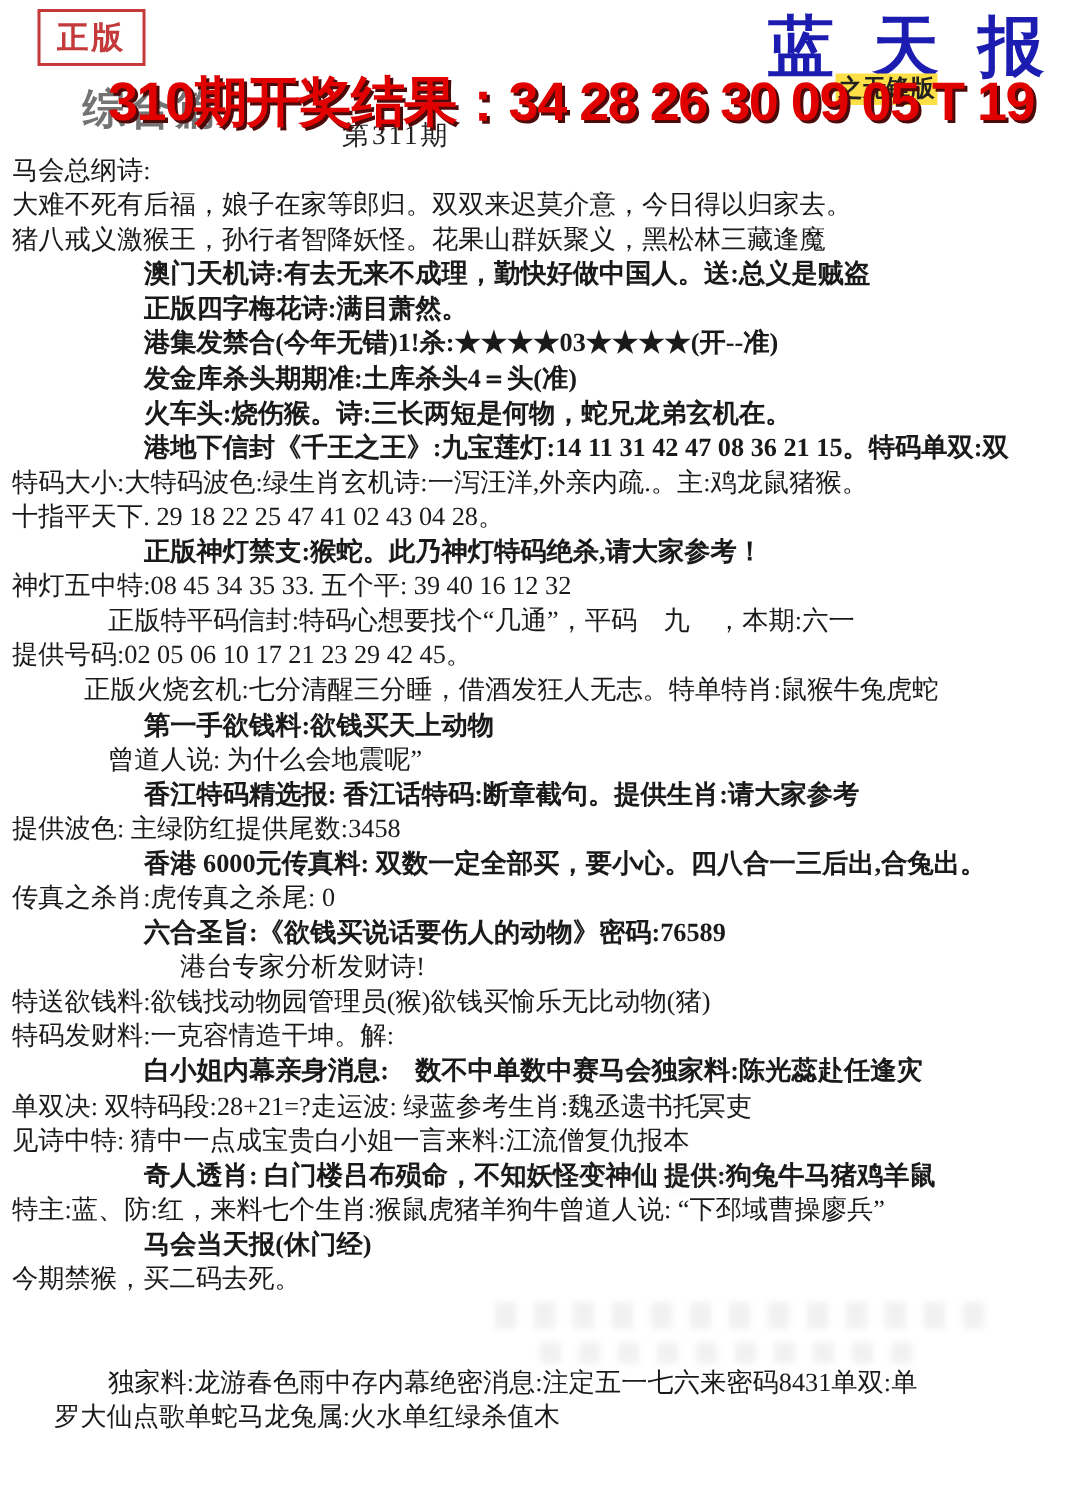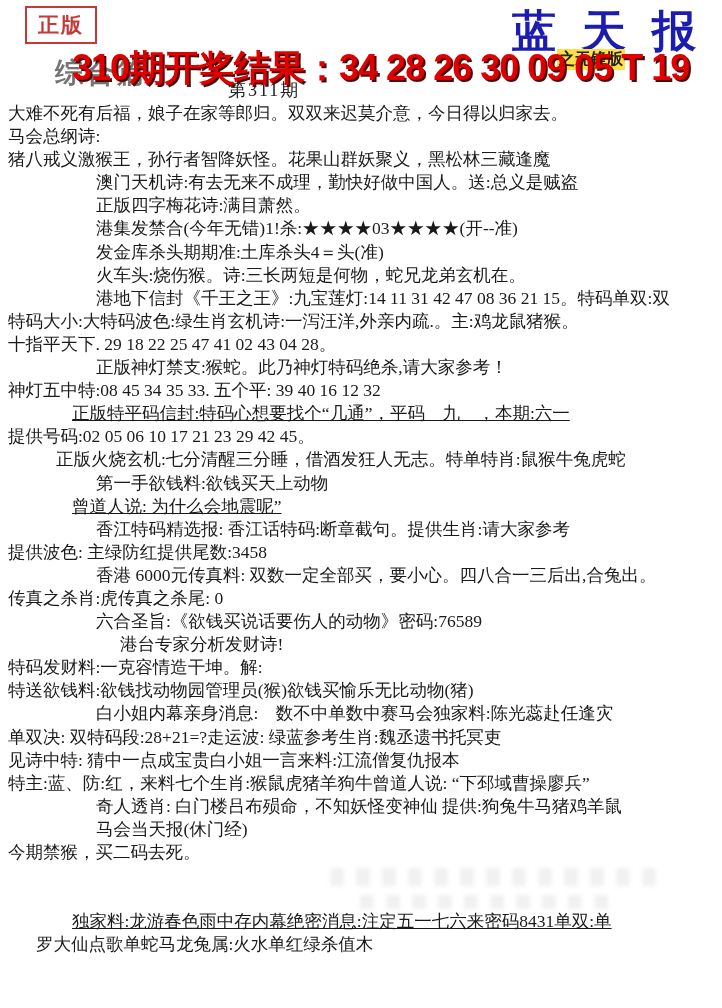--- a/index.html
+++ b/index.html
@@ -61,22 +61,22 @@
   .body-lines{
     position:absolute;left:8px;top:102px;
     width:710px;
     font-size:17.5px;
     line-height:23.1px;
   }
   .line{min-height:23px;white-space:nowrap;}
   .indent-0{padding-left:0;}
   .indent-1{padding-left:28px;}
   .indent-2{padding-left:48px;font-family:Liberation Serif, serif;}
-  .indent-3{padding-left:64px;text-decoration:underline;}
-  .indent-4{padding-left:88px;}
+  .indent-3{padding-left:64px;}
+  .indent-4{padding-left:88px;font-weight:bold;}
   .indent-5{padding-left:112px;}
   .overprint{
     text-shadow:1.5px 0.5px 0 rgba(30,30,30,0.55);
     filter:blur(0.2px);
   }
   
   .artifact{
     position:absolute;
     background:
       repeating-linear-gradient(90deg,
@@ -100,22 +100,22 @@
 
   <div class="result-banner">310期开奖结果：34 28 26 30 09 05 T 19</div>
 
   <div class="edition">之无锋版</div>
 
   <div class="section-label">综合篇</div>
 
   <div class="issue">第311期</div>
 
   <div class="body-lines" id="body-lines">
+      <div class="line indent-0">马会总纲诗:</div>
       <div class="line indent-0">大难不死有后福，娘子在家等郎归。双双来迟莫介意，今日得以归家去。</div>
-      <div class="line indent-0">马会总纲诗:</div>
       <div class="line indent-0">猪八戒义激猴王，孙行者智降妖怪。花果山群妖聚义，黑松林三藏逢魔</div>
       <div class="line indent-4">澳门天机诗:有去无来不成理，勤快好做中国人。送:总义是贼盗</div>
       <div class="line indent-4">正版四字梅花诗:满目萧然。</div>
       <div class="line indent-4">港集发禁合(今年无错)1!杀:★★★★03★★★★(开--准)</div>
       <div class="line indent-4">发金库杀头期期准:土库杀头4＝头(准)</div>
       <div class="line indent-4">火车头:烧伤猴。诗:三长两短是何物，蛇兄龙弟玄机在。</div>
       <div class="line indent-4">港地下信封《千王之王》:九宝莲灯:14 11 31 42 47 08 36 21 15。特码单双:双</div>
       <div class="line indent-0">特码大小:大特码波色:绿生肖玄机诗:一泻汪洋,外亲内疏.。主:鸡龙鼠猪猴。</div>
       <div class="line indent-0">十指平天下. 29 18 22 25 47 41 02 43 04 28。</div>
       <div class="line indent-4">正版神灯禁支:猴蛇。此乃神灯特码绝杀,请大家参考！</div>
@@ -124,27 +124,27 @@
       <div class="line indent-0">提供号码:02 05 06 10 17 21 23 29 42 45。</div>
       <div class="line indent-2">正版火烧玄机:七分清醒三分睡，借酒发狂人无志。特单特肖:鼠猴牛兔虎蛇</div>
       <div class="line indent-4">第一手欲钱料:欲钱买天上动物</div>
       <div class="line indent-3">曾道人说: 为什么会地震呢”</div>
       <div class="line indent-4">香江特码精选报: 香江话特码:断章截句。提供生肖:请大家参考</div>
       <div class="line indent-0">提供波色: 主绿防红提供尾数:3458</div>
       <div class="line indent-4">香港 6000元传真料: 双数一定全部买，要小心。四八合一三后出,合兔出。</div>
       <div class="line indent-0">传真之杀肖:虎传真之杀尾: 0</div>
       <div class="line indent-4">六合圣旨:《欲钱买说话要伤人的动物》密码:76589</div>
       <div class="line indent-5">港台专家分析发财诗!</div>
+      <div class="line indent-0">特送欲钱料:欲钱找动物园管理员(猴)欲钱买愉乐无比动物(猪)</div>
       <div class="line indent-0">特码发财料:一克容情造干坤。解:</div>
-      <div class="line indent-0">特送欲钱料:欲钱找动物园管理员(猴)欲钱买愉乐无比动物(猪)</div>
       <div class="line indent-4">白小姐内幕亲身消息:　数不中单数中赛马会独家料:陈光蕊赴任逢灾</div>
       <div class="line indent-0">单双决: 双特码段:28+21=?走运波: 绿蓝参考生肖:魏丞遗书托冥吏</div>
       <div class="line indent-0">见诗中特: 猜中一点成宝贵白小姐一言来料:江流僧复仇报本</div>
+      <div class="line indent-4">奇人透肖: 白门楼吕布殒命，不知妖怪变神仙  提供:狗兔牛马猪鸡羊鼠</div>
       <div class="line indent-0">特主:蓝、防:红，来料七个生肖:猴鼠虎猪羊狗牛曾道人说: “下邳域曹操廖兵”</div>
-      <div class="line indent-4">奇人透肖: 白门楼吕布殒命，不知妖怪变神仙  提供:狗兔牛马猪鸡羊鼠</div>
       <div class="line indent-4">马会当天报(休门经)</div>
       <div class="line indent-0">今期禁猴，买二码去死。</div>
       <div class="line indent-0">&nbsp;</div>
       <div class="line indent-0">&nbsp;</div>
       <div class="line indent-3">独家料:龙游春色雨中存内幕绝密消息:注定五一七六来密码8431单双:单</div>
       <div class="line indent-1">罗大仙点歌单蛇马龙兔属:火水单红绿杀值木</div>
     </div>
 
   <div class="artifact artifact-1"></div>
   <div class="artifact artifact-2"></div>

